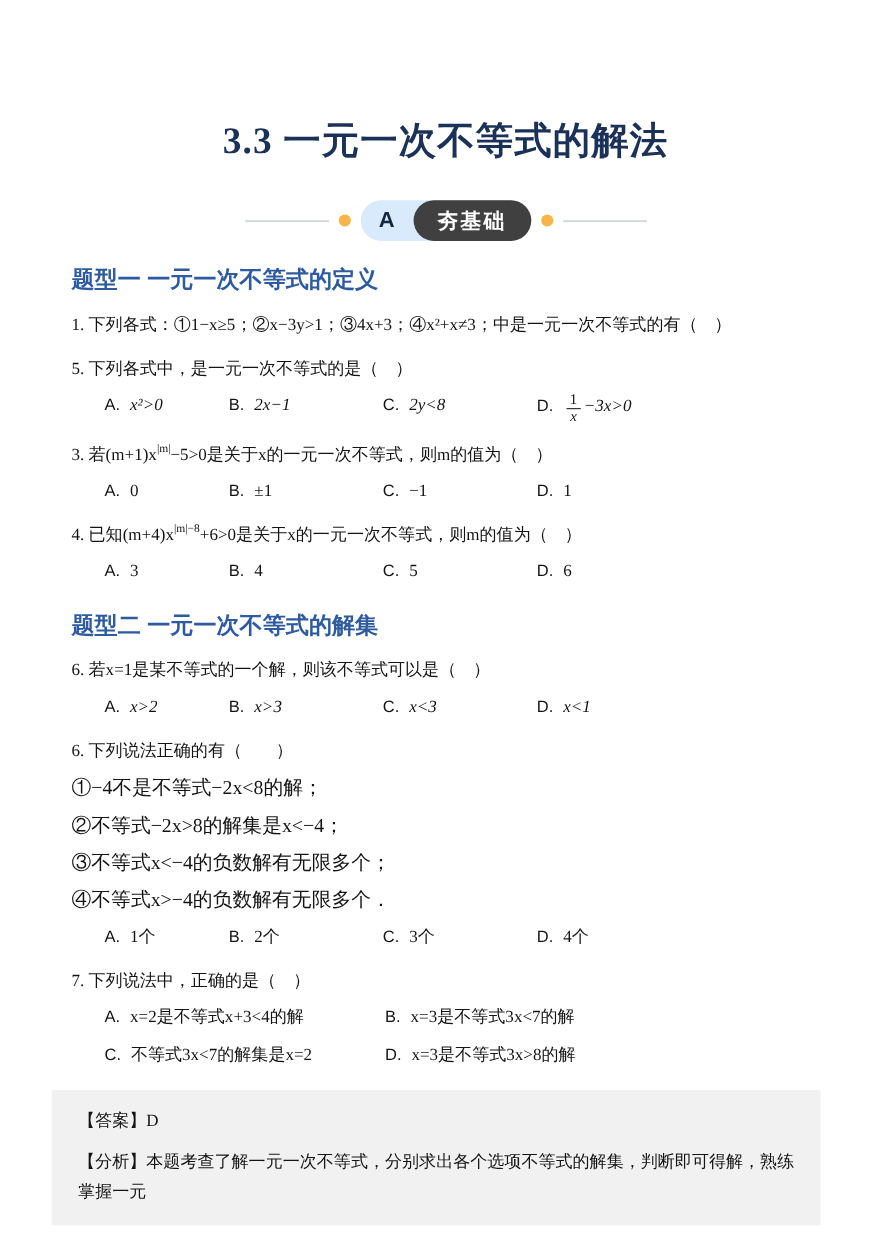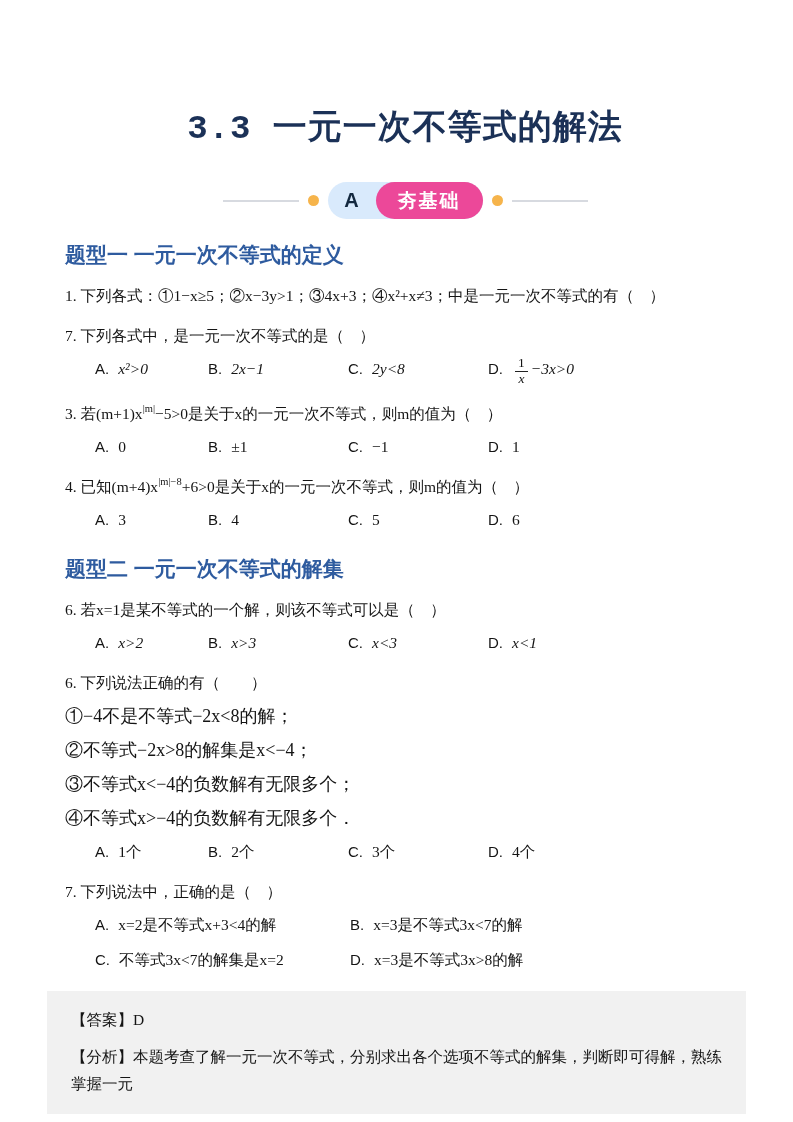--- a/index.html
+++ b/index.html
@@ -4,31 +4,31 @@
 <style>
   html,body{margin:0;padding:0}
   body{
     width:793px;height:1122px;background:#ffffff;position:relative;overflow:hidden;
     font-family:"Liberation Serif",serif;color:#141414;
   }
   .content{padding:0 48px 0 65px}
 
   .title{
     margin:106px 0 0;text-align:center;
-    font-family:Liberation Mono, monospace;font-weight:700;
+    font-family:Liberation Serif, serif;font-weight:700;
     font-size:34px;line-height:46px;color:#1b3157;letter-spacing:1px;
   }
 
   .badge-row{margin-top:30px;display:flex;align-items:center;justify-content:center;gap:9px;height:37px}
   .badge-line{width:76px;height:2px;background:#d7dae0}
   .badge-dot{width:11px;height:11px;border-radius:50%;background:#f6b44b}
   .badge-pill{display:flex;align-items:center;background:#d9eafc;border-radius:19px;height:37px}
   .badge-a{width:48px;text-align:center;font-family:"Liberation Sans",sans-serif;font-weight:700;font-size:20px;color:#13283f}
   .badge-label{
-    height:37px;display:flex;align-items:center;padding:0 22px;background:#ec4899;border-radius:19px;
+    height:37px;display:flex;align-items:center;padding:0 22px;background:#404040;border-radius:19px;
     color:#fff;font-family:"Liberation Sans",sans-serif;font-weight:700;font-size:19px;letter-spacing:2px;
   }
 
   .section-heading{
     margin:22px 0 0;font-family:"Liberation Sans",sans-serif;font-weight:700;
     font-size:21px;line-height:28px;color:#2e5b9f;
   }
 
   .stem{margin:13px 0 0;font-size:15.5px;line-height:27px}
   sup.exp{font-size:10.5px;vertical-align:7px;line-height:0}
@@ -72,21 +72,21 @@
     <span class="badge-line"></span>
   </div>
 
   <h2 class="section-heading">题型一  一元一次不等式的定义</h2>
 
   <div>
     <p class="stem">1. 下列各式：①1−x≥5；②x−3y&gt;1；③4x+3；④x²+x≠3；中是一元一次不等式的有（　）</p>
   </div>
 
   <div>
-    <p class="stem">7. 下列各式中，是一元一次不等式的是（　）</p>
+    <p class="stem">5. 下列各式中，是一元一次不等式的是（　）</p>
     <div class="options">
       <span class="opt"><span class="olabel">A.</span><span class="math">x²&gt;0</span></span>
       <span class="opt"><span class="olabel">B.</span><span class="math">2x−1</span></span>
       <span class="opt"><span class="olabel">C.</span><span class="math">2y&lt;8</span></span>
       <span class="opt">
         <span class="olabel">D.</span><span class="frac"><span class="fn">1</span><span class="fd math">x</span></span><span class="math">−3x&gt;0</span>
       </span>
     </div>
   </div>
 

